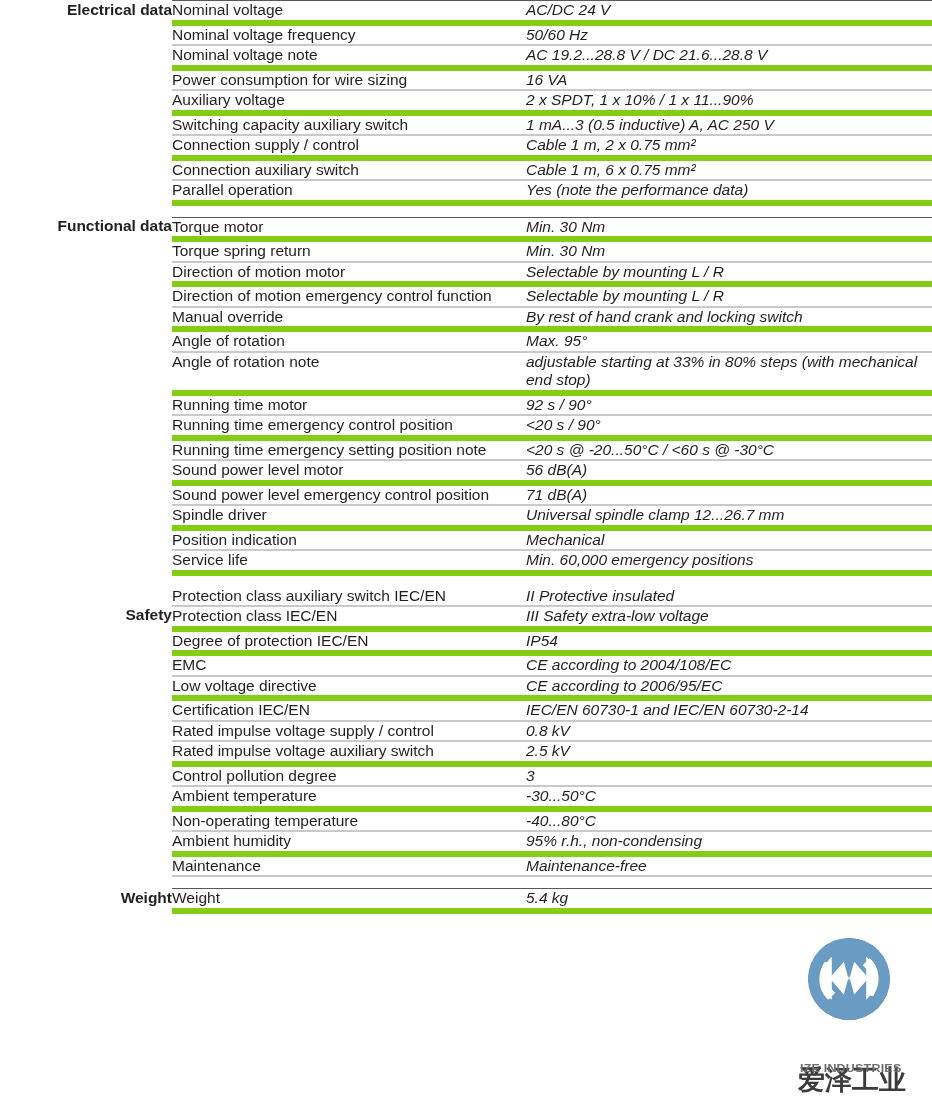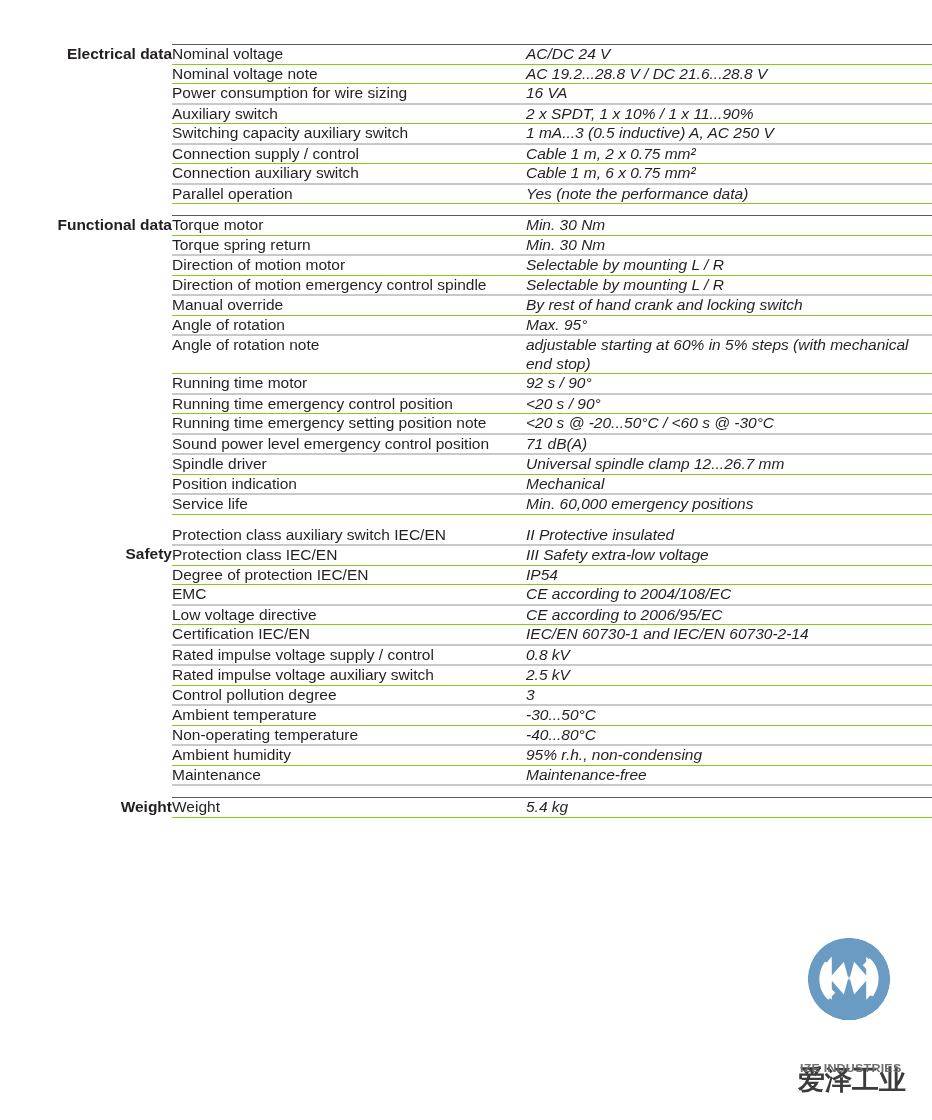--- a/index.html
+++ b/index.html
@@ -61,21 +61,20 @@
     transform-origin: left top;
   }
 
   
   #spec-table {
     position: relative;
     z-index: 1;
     width: 932px;
     border-collapse: collapse;
     table-layout: fixed;
-    margin-top: 44px;
   }
   #spec-table td {
     vertical-align: top;
     padding: 0;
   }
 
   .col-group  { width: 172px; }
   .col-label  { width: 354px; }
   .col-value  { width: 406px; }
 
@@ -95,21 +94,21 @@
     line-height: 18.5px;
     padding-top: 3px;
     padding-bottom: 3px;
     padding-right: 8px;
     box-sizing: border-box;
   }
   .cell-label { padding-left: 0px; }
   .cell-value { padding-left: 0px; font-style: italic; }
 
   
-  tr.spec-row > td.rule-dark   { border-bottom: 1px solid #84cc16; }
+  tr.spec-row > td.rule-dark   { border-bottom: 6px solid #84cc16; }
   tr.spec-row > td.rule-light  { border-bottom: 2px solid #c8c9ca; }
 
   
   tr.section-gap > td { height: 11px; padding: 0; border: none; }
 
   
   tr.first-row > td.topline { border-top: 1px solid #58595b; }
 </style>
 </head>
 <body>
@@ -140,31 +139,36 @@
     <col class="col-value">
   </colgroup>
   <tbody id="table-body">
       <tr class="spec-row first-row">
         <td class="group-cell">Electrical data</td>
         <td class="cell cell-label rule-dark topline">Nominal voltage</td>
         <td class="cell cell-value rule-dark topline">AC/DC 24 V</td>
       </tr>
       <tr class="spec-row">
         <td class="group-cell"></td>
+        <td class="cell cell-label rule-light">Nominal voltage frequency</td>
+        <td class="cell cell-value rule-light">50/60 Hz</td>
+      </tr>
+      <tr class="spec-row">
+        <td class="group-cell"></td>
         <td class="cell cell-label rule-dark">Nominal voltage note</td>
         <td class="cell cell-value rule-dark">AC 19.2...28.8 V / DC 21.6...28.8 V</td>
       </tr>
       <tr class="spec-row">
         <td class="group-cell"></td>
         <td class="cell cell-label rule-light">Power consumption for wire sizing</td>
         <td class="cell cell-value rule-light">16 VA</td>
       </tr>
       <tr class="spec-row">
         <td class="group-cell"></td>
-        <td class="cell cell-label rule-dark">Auxiliary switch</td>
+        <td class="cell cell-label rule-dark">Auxiliary voltage</td>
         <td class="cell cell-value rule-dark">2 x SPDT, 1 x 10% / 1 x 11...90%</td>
       </tr>
       <tr class="spec-row">
         <td class="group-cell"></td>
         <td class="cell cell-label rule-light">Switching capacity auxiliary switch</td>
         <td class="cell cell-value rule-light">1 mA...3  (0.5 inductive) A, AC 250 V</td>
       </tr>
       <tr class="spec-row">
         <td class="group-cell"></td>
         <td class="cell cell-label rule-dark">Connection supply / control</td>
@@ -193,52 +197,57 @@
         <td class="cell cell-label rule-light">Torque spring return</td>
         <td class="cell cell-value rule-light">Min. 30 Nm</td>
       </tr>
       <tr class="spec-row">
         <td class="group-cell"></td>
         <td class="cell cell-label rule-dark">Direction of motion motor</td>
         <td class="cell cell-value rule-dark">Selectable by mounting L / R</td>
       </tr>
       <tr class="spec-row">
         <td class="group-cell"></td>
-        <td class="cell cell-label rule-light">Direction of motion emergency control spindle</td>
+        <td class="cell cell-label rule-light">Direction of motion emergency control function</td>
         <td class="cell cell-value rule-light">Selectable by mounting L / R</td>
       </tr>
       <tr class="spec-row">
         <td class="group-cell"></td>
         <td class="cell cell-label rule-dark">Manual override</td>
         <td class="cell cell-value rule-dark">By rest of hand crank and locking switch</td>
       </tr>
       <tr class="spec-row">
         <td class="group-cell"></td>
         <td class="cell cell-label rule-light">Angle of rotation</td>
         <td class="cell cell-value rule-light">Max. 95°</td>
       </tr>
       <tr class="spec-row">
         <td class="group-cell"></td>
         <td class="cell cell-label rule-dark">Angle of rotation note</td>
-        <td class="cell cell-value rule-dark">adjustable starting at 60% in 5% steps (with mechanical end stop)</td>
+        <td class="cell cell-value rule-dark">adjustable starting at 33% in 80% steps (with mechanical end stop)</td>
       </tr>
       <tr class="spec-row">
         <td class="group-cell"></td>
         <td class="cell cell-label rule-light">Running time motor</td>
         <td class="cell cell-value rule-light">92 s / 90°</td>
       </tr>
       <tr class="spec-row">
         <td class="group-cell"></td>
         <td class="cell cell-label rule-dark">Running time emergency control position</td>
         <td class="cell cell-value rule-dark">&lt;20 s / 90°</td>
       </tr>
       <tr class="spec-row">
         <td class="group-cell"></td>
         <td class="cell cell-label rule-light">Running time emergency setting position note</td>
         <td class="cell cell-value rule-light">&lt;20 s @ -20...50°C / &lt;60 s @ -30°C</td>
+      </tr>
+      <tr class="spec-row">
+        <td class="group-cell"></td>
+        <td class="cell cell-label rule-dark">Sound power level motor</td>
+        <td class="cell cell-value rule-dark">56 dB(A)</td>
       </tr>
       <tr class="spec-row">
         <td class="group-cell"></td>
         <td class="cell cell-label rule-light">Sound power level emergency control position</td>
         <td class="cell cell-value rule-light">71 dB(A)</td>
       </tr>
       <tr class="spec-row">
         <td class="group-cell"></td>
         <td class="cell cell-label rule-dark">Spindle driver</td>
         <td class="cell cell-value rule-dark">Universal spindle clamp 12...26.7 mm</td>

